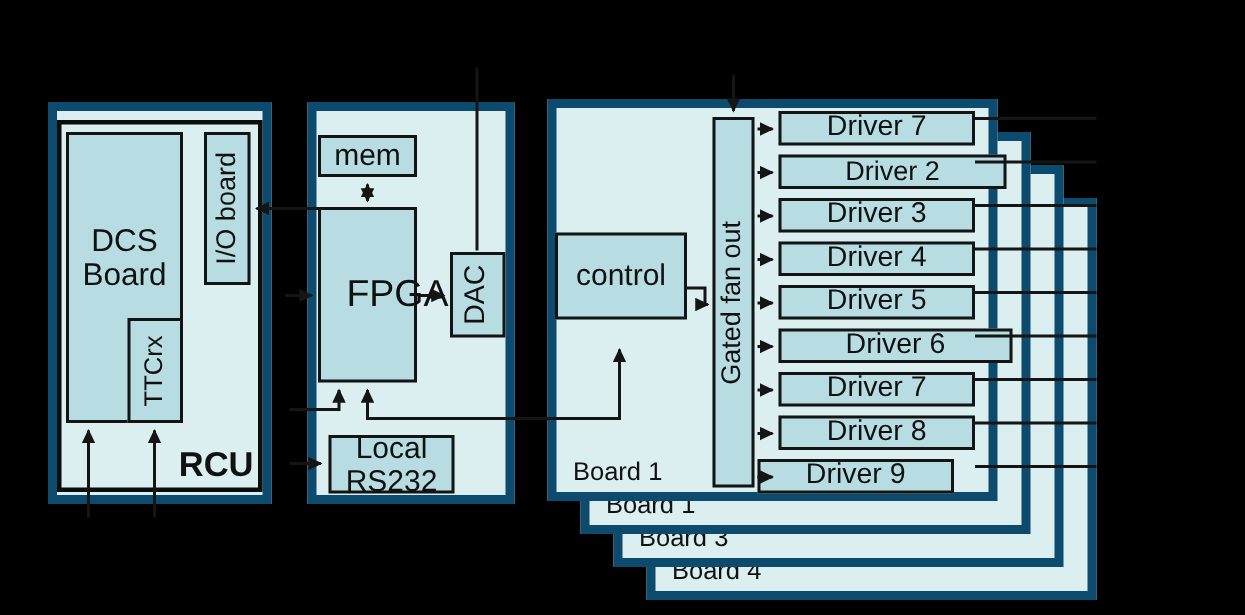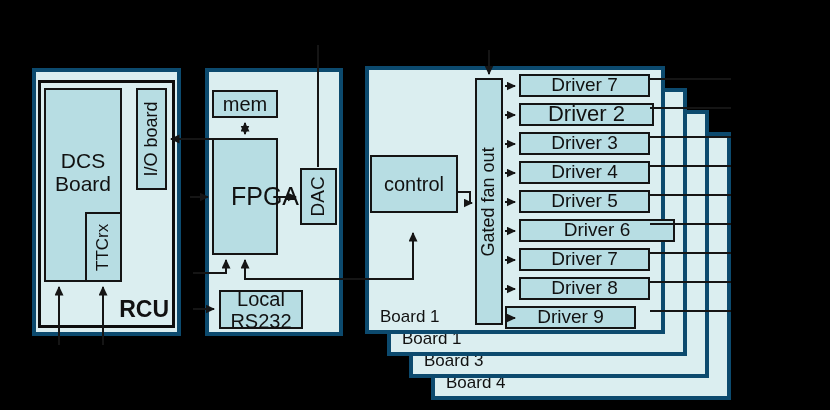--- a/index.html
+++ b/index.html
@@ -6,21 +6,21 @@
   .stage {
     position:relative; width:830px; height:410px;
     background:var(--bg,#000);
     font-family:"Liberation Sans", sans-serif;
     color:var(--text,#111);
     overflow:hidden;
   }
   .container {
     position:absolute; box-sizing:border-box;
     background:var(--container-fill,#dbeef0);
-    border:4px solid #0c4a6e;
+    border:6px solid #0c4a6e;
   }
   .frame {
     position:absolute; box-sizing:border-box;
     border:3px solid #0d0d0d; background:transparent;
   }
   .box {
     position:absolute; box-sizing:border-box;
     background:var(--box-fill,#b7dde3);
     border:2px solid #141414;
     display:flex; align-items:center; justify-content:center;
@@ -88,21 +88,21 @@
   <div class="box" style="left:370px; top:155px; width:88px; height:58px; font-size:20px;">
     <span>control</span>
   </div>
   <div class="box" style="left:475px; top:78px; width:28px; height:247px; font-size:18px;">
     <span class="vtext">Gated fan out</span>
   </div>
 
   <div class="box" style="left:519px; top:74px;  width:131px; height:23px; font-size:19px;">
       <span>Driver 7</span>
     </div>
-  <div class="box" style="left:519px; top:103px; width:135px; height:23px; font-size:22px;align-items:center;">
+  <div class="box" style="left:519px; top:103px; width:152px; height:23px; font-size:18px;align-items:center;">
       <span>Driver 2</span>
     </div>
   <div class="box" style="left:519px; top:132px; width:131px; height:23px; font-size:19px;">
       <span>Driver 3</span>
     </div>
   <div class="box" style="left:519px; top:161px; width:131px; height:23px; font-size:19px;">
       <span>Driver 4</span>
     </div>
   <div class="box" style="left:519px; top:190px; width:131px; height:23px; font-size:19px;">
       <span>Driver 5</span>

